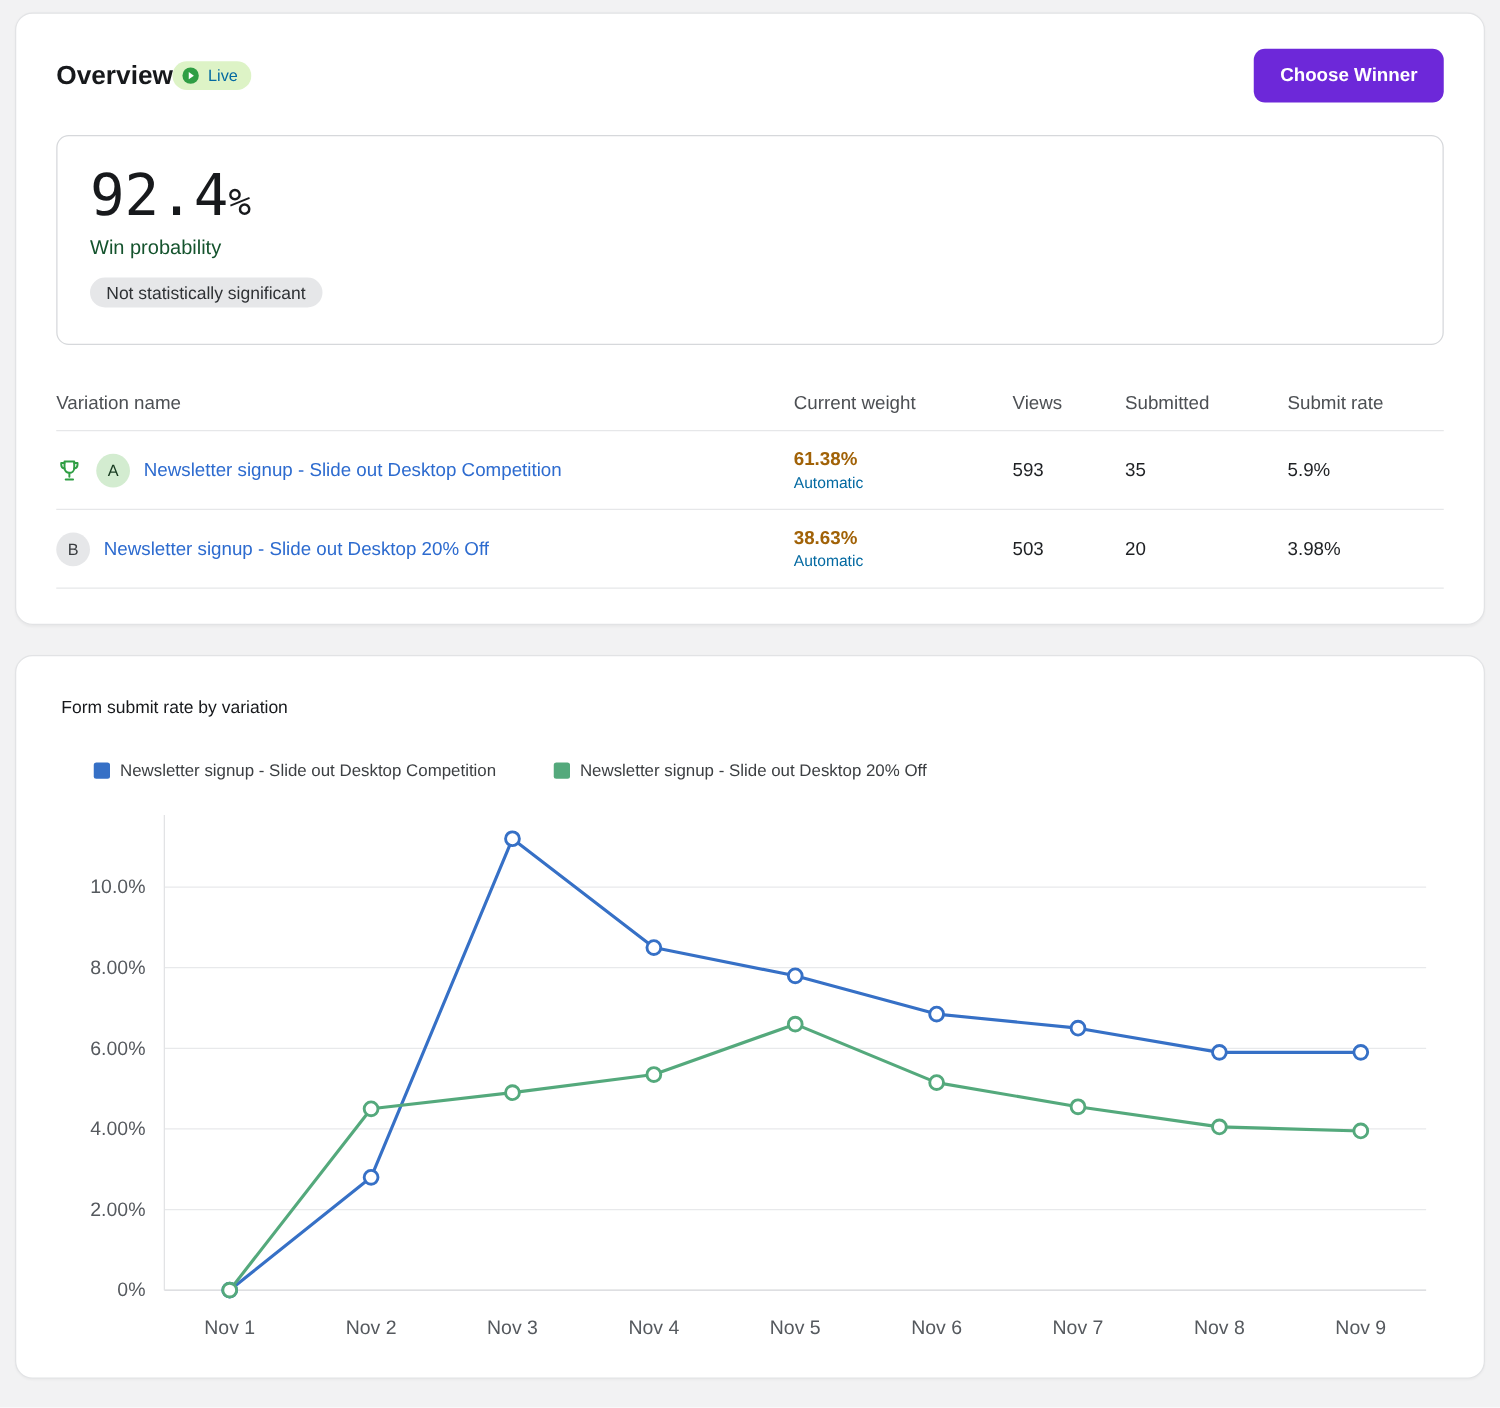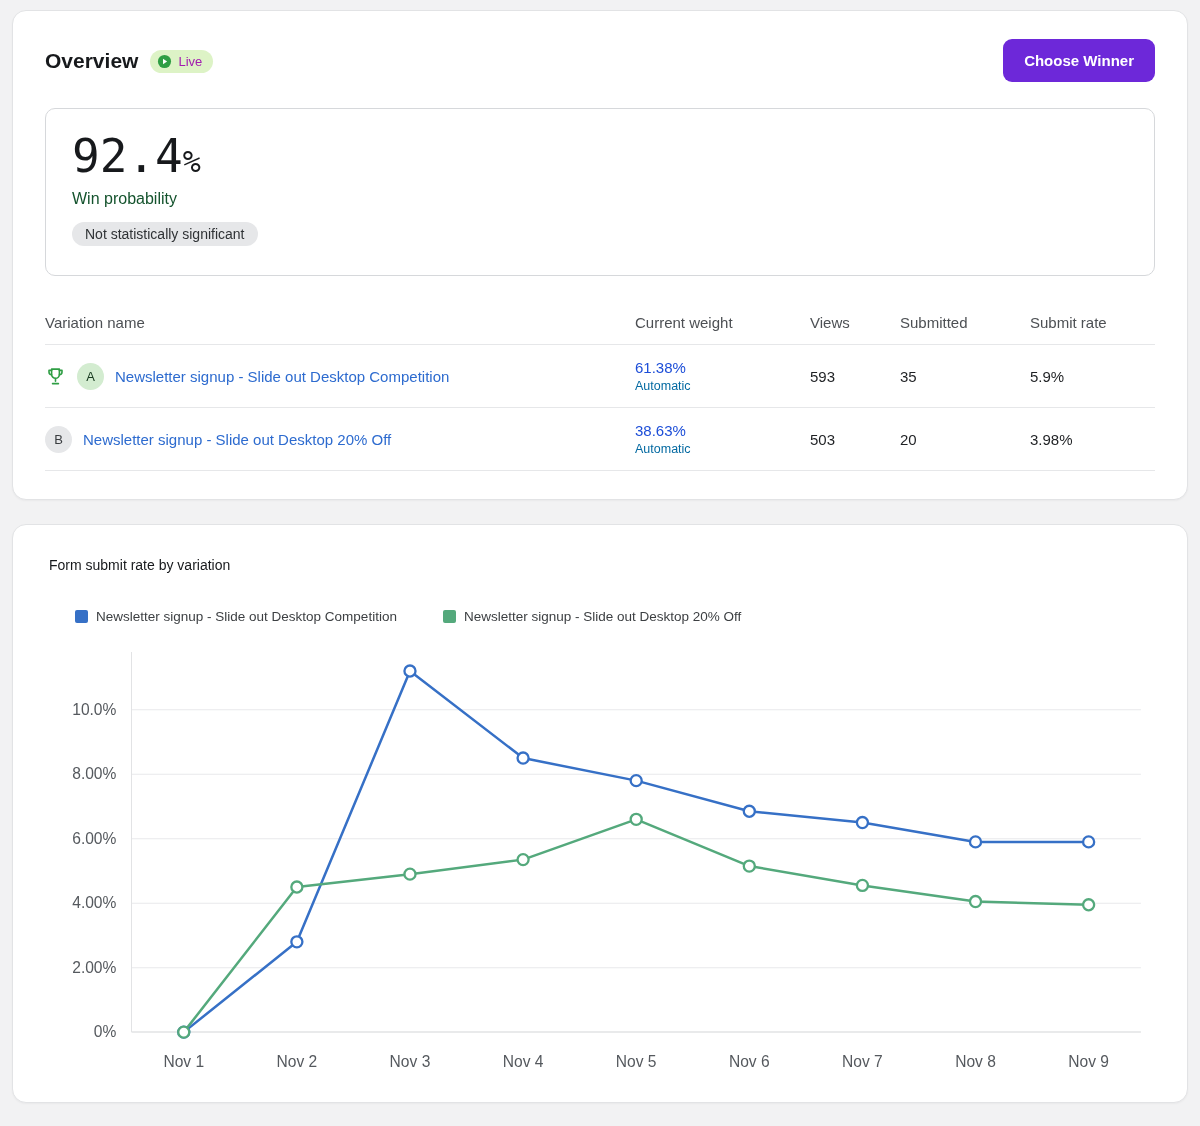--- a/index.html
+++ b/index.html
@@ -15,27 +15,27 @@
     border: 1px solid #e2e3e5;
     border-radius: 14px;
     margin: 10px 12px 0 12px;
     padding: 28px 32px;
     box-shadow: 0 1px 2px rgba(0,0,0,.04);
   }
   .card.second { margin-top: 24px; padding-bottom: 20px; }
 
   
   .ov-header { display:flex; align-items:center; justify-content:space-between; margin-bottom: 26px; }
-  .ov-title-wrap { display:flex; align-items:flex-end; gap:12px; }
+  .ov-title-wrap { display:flex; align-items:flex-start; }
   .ov-title { font-size: 21px; font-weight: 700; color:#17191c; }
   .live-badge {
     display:inline-flex; align-items:center; gap:6px;
     background:#ddf3c6; border-radius: 12px;
     padding: 4px 11px 4px 7px;
-    font-size: 13px; color:#a21caf;
+    font-size: 13px; color:#0369a1;
   }
   .live-badge svg { display:block; }
   .btn-primary {
     background:#6d28d9; color:#fff; border:none;
     border-radius: 9px; padding: 13px 21px;
     font-size: 15px; font-weight: 600; cursor:pointer;
     font-family: "Liberation Sans", sans-serif;
   }
 
   
@@ -69,21 +69,21 @@
   .name-cell { display:flex; align-items:center; gap: 11px; }
   .badge-circle {
     width: 27px; height: 27px; border-radius: 50%;
     display:inline-flex; align-items:center; justify-content:center;
     font-size: 13px; font-weight: 400; flex:0 0 auto;
   }
   .badge-a { background:#d3ecd0; color:#173a1f; }
   .badge-b { background:#e6e7e9; color:#3a3d40; }
   .trophy { flex:0 0 auto; display:flex; }
   .v-link { color:#2d6bcf; font-size: 15px; text-decoration:none; cursor:pointer; }
-  .weight-main { font-size: 15px; color:#1d4ed8; }
+  .weight-main { font-size: 15px; color:#a16207;font-weight:bold; }
   .weight-sub { font-size: 12.5px; color:#0369a1; margin-top:3px; }
   .num-cell { font-size: 15px; color:#1f2124; }
 
   
   .chart-title { font-size: 14px; font-weight: 400; color:#17191c; margin: 4px 0 36px 4px; }
   .legend { display:flex; gap: 46px; margin: 0 0 14px 30px; }
   .legend-item { display:flex; align-items:center; gap:8px; }
   .legend-swatch { width:13px; height:13px; border-radius:2px; flex:0 0 auto; }
   .legend-label { font-size: 13.5px; color:#3c3f42; }
   #chart { width: 100%; height: auto; display:block; }

